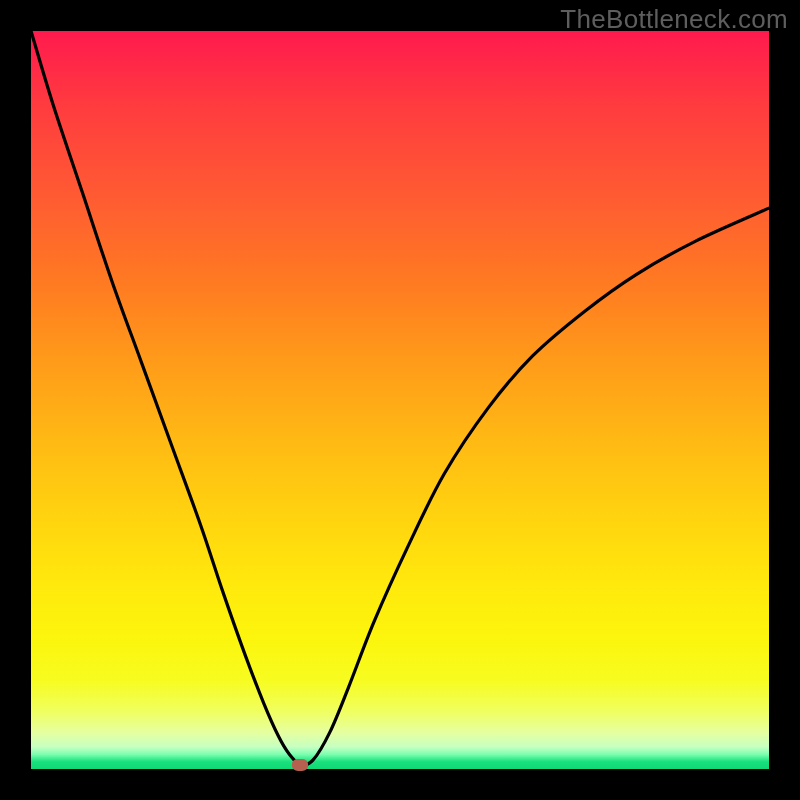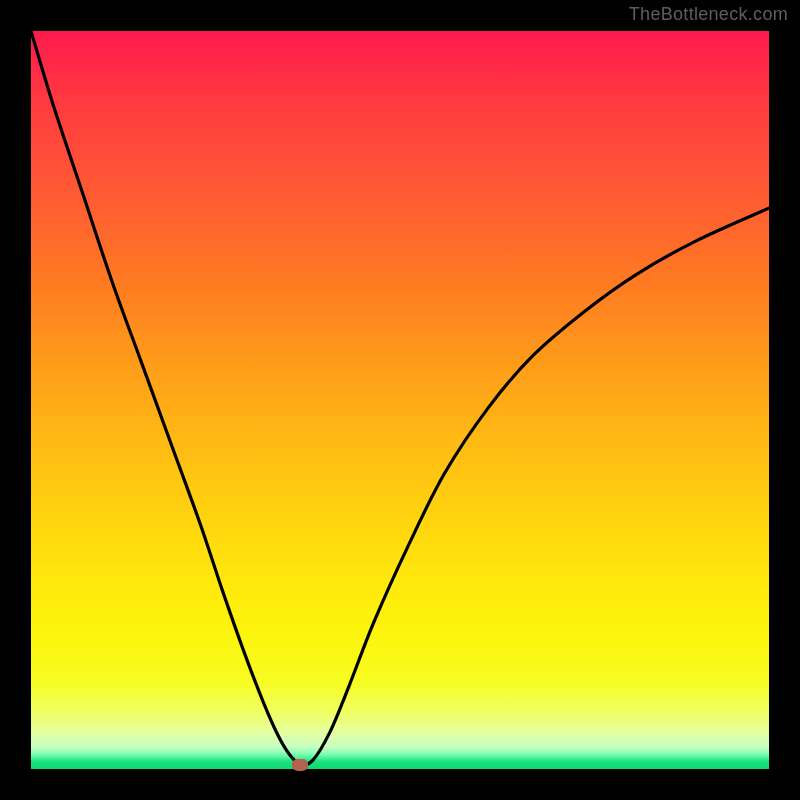--- a/index.html
+++ b/index.html
@@ -40,21 +40,21 @@
       #7dffb0 98%,
       #18e27d 99%,
       #11d874 100%
     );
   }
   .watermark {
     position: absolute;
     top: 4px;
     right: 12px;
     color: #5e5e5e;
-    font-size: 18px;
+    font-size: 26px;
     font-weight: 500;
     letter-spacing: 0.3px;
     user-select: none;
   }
   svg.curve {
     position: absolute;
     left: 0;
     top: 0;
     width: 738px;
     height: 738px;

